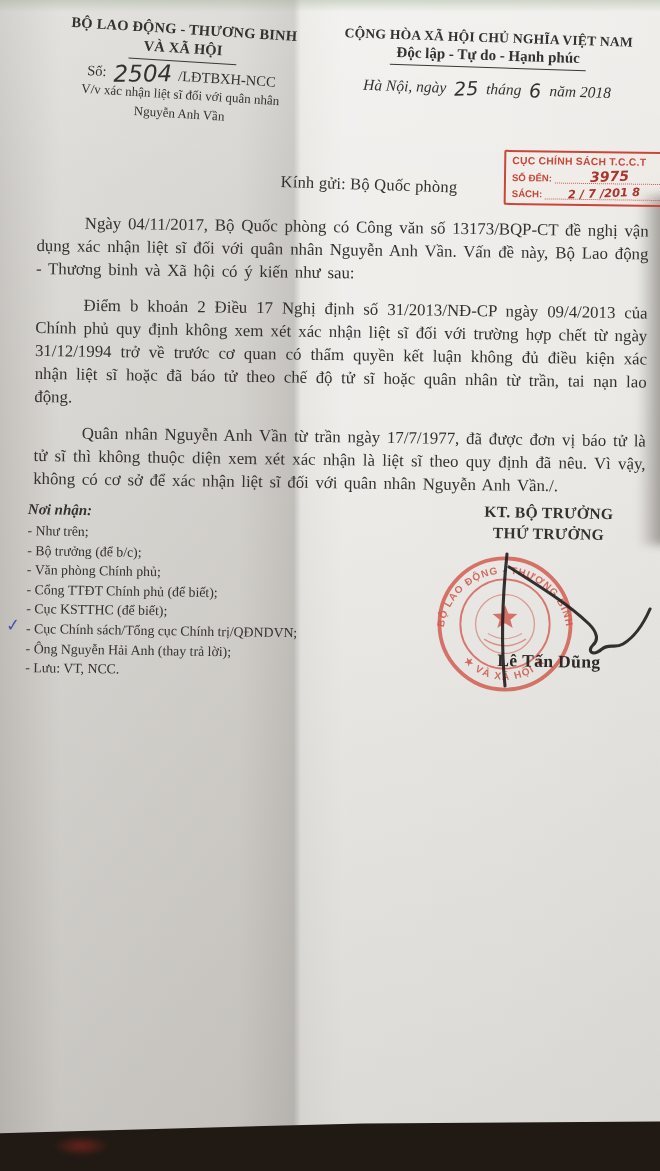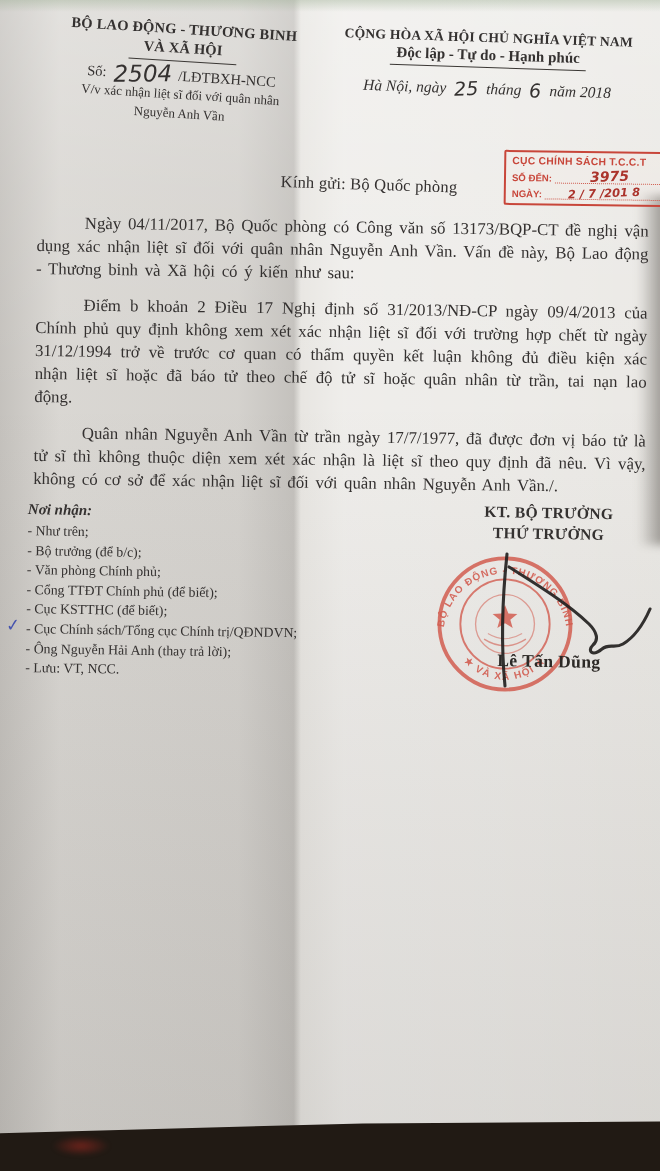--- a/index.html
+++ b/index.html
@@ -150,21 +150,21 @@
     </div>
   </div>
 
   <div class="stampbox">
     <div class="title">CỤC CHÍNH SÁCH T.C.C.T</div>
     <div class="row">
       <span>SỐ ĐẾN:</span>
       <span class="dots"><span class="stamp-hand">3975</span></span>
     </div>
     <div class="row">
-      <span>NGÀY:</span>
+      <span>SÁCH:</span>
       <span class="dots"><span class="stamp-hand small">2  /  7  /201 8</span></span>
     </div>
   </div>
 
   <div class="kinhgui">Kính gửi: Bộ Quốc phòng</div>
 
   <div class="bodytext">
     <p>Ngày 04/11/2017, Bộ Quốc phòng có Công văn số 13173/BQP-CT đề nghị vận dụng xác nhận liệt sĩ đối với quân nhân Nguyễn Anh Vần. Vấn đề này, Bộ Lao động - Thương binh và Xã hội có ý kiến như sau:</p>
     <p>Điểm b khoản 2 Điều 17 Nghị định số 31/2013/NĐ-CP ngày 09/4/2013 của Chính phủ quy định không xem xét xác nhận liệt sĩ đối với trường hợp chết từ ngày 31/12/1994 trở về trước cơ quan có thẩm quyền kết luận không đủ điều kiện xác nhận liệt sĩ hoặc đã báo tử theo chế độ tử sĩ hoặc quân nhân từ trần, tai nạn lao động.</p>
     <p>Quân nhân Nguyễn Anh Vần từ trần ngày 17/7/1977, đã được đơn vị báo tử là tử sĩ thì không thuộc diện xem xét xác nhận là liệt sĩ theo quy định đã nêu. Vì vậy, không có cơ sở để xác nhận liệt sĩ đối với quân nhân Nguyễn Anh Vần./.</p>

